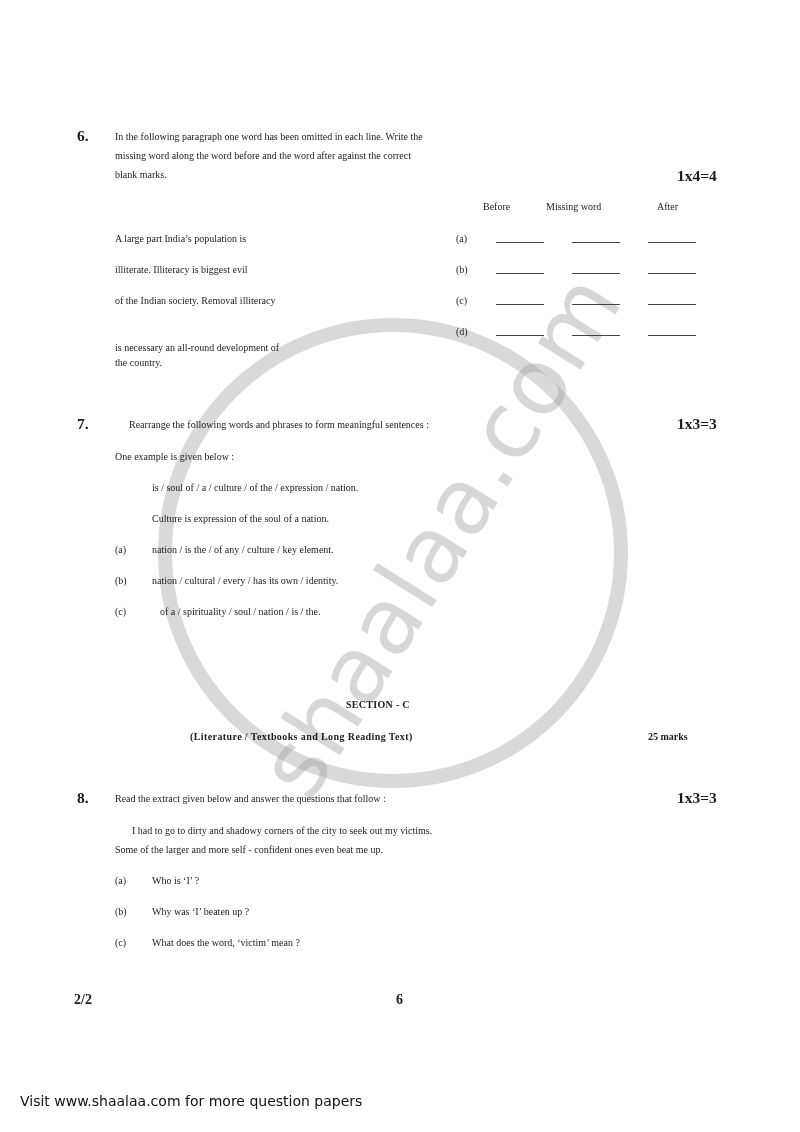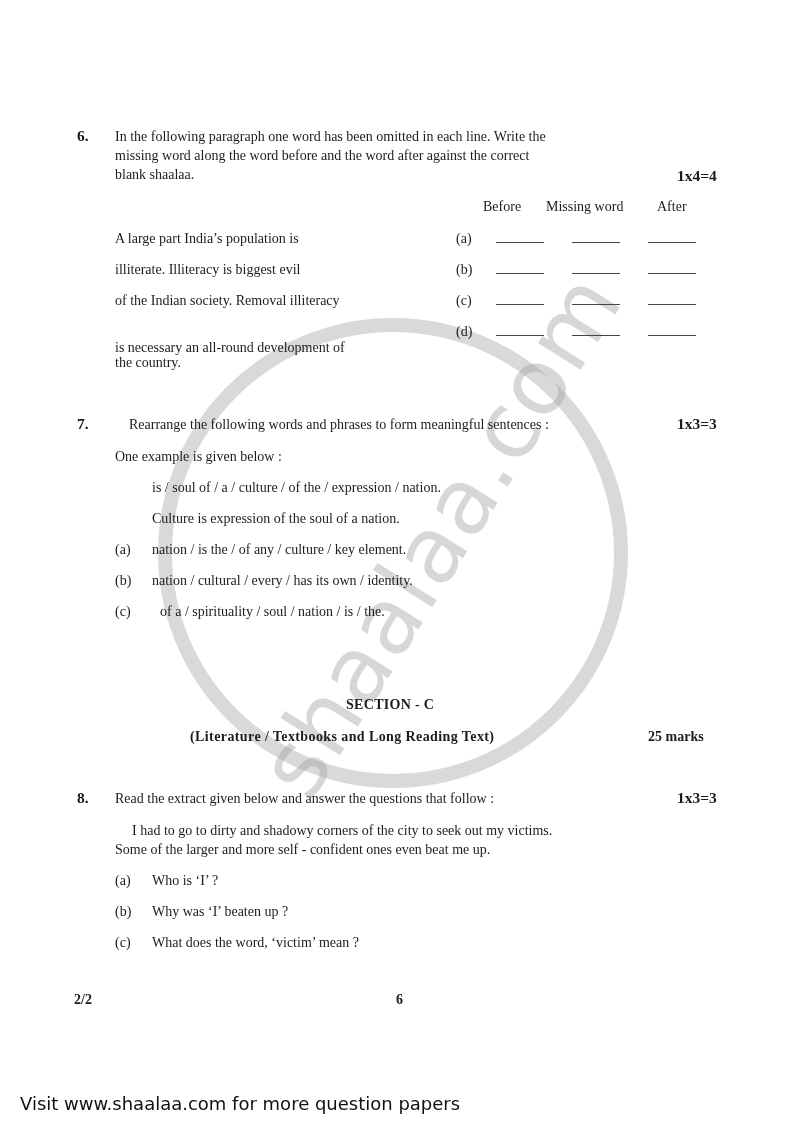--- a/index.html
+++ b/index.html
@@ -1,52 +1,52 @@
 <!DOCTYPE html>
 <html><head>
 <meta charset="utf-8">
 <style>
   html, body { margin: 0; padding: 0; }
   body {
     width: 800px; height: 1132px; background: #ffffff; position: relative; overflow: hidden;
     font-family: "DejaVu Serif", "Liberation Serif", serif; color: #1a1a1a;
   }
   .abs { position: absolute; }
-  .txt { font-family: "Liberation Serif", serif; font-size: 14px; line-height: 19px; color: #1c1c1c; white-space: nowrap; }
+  .txt { font-family: "Liberation Serif", serif; font-size: 10px; line-height: 19px; color: #1c1c1c; white-space: nowrap; }
   .bold { font-weight: bold; }
   .qnum { position: absolute; left: 77px; font-family: "Liberation Serif", serif; font-weight: bold; font-size: 15.5px; }
   .marks { position: absolute; font-family: "Liberation Serif", serif; font-weight: bold; font-size: 15.5px; }
   .blank { position: absolute; height: 0; border-top: 1px solid #444; width: 48px; }
   
   .wm-ring {
     position: absolute; left: 158px; top: 318px; width: 470px; height: 470px;
     border: 14px solid rgba(170,170,170,0.45); border-radius: 50%; box-sizing: border-box;
     pointer-events: none;
   }
   .wm-text {
     position: absolute; left: 170px; top: 530px; width: 480px; text-align: center;
     font-family: "DejaVu Sans", sans-serif; font-size: 92px; color: rgba(160,160,160,0.42);
     transform: rotate(-58deg); transform-origin: center; pointer-events: none; letter-spacing: 1px;
   }
   .footer-visit {
     position: absolute; left: 20px; top: 1093px; font-family: "DejaVu Sans", "Liberation Sans", sans-serif;
-    font-size: 18px; color: #111;
+    font-size: 14px; color: #111;
   }
 </style>
 </head>
 <body>
 
 <div class="wm-ring"></div>
 <div class="wm-text">shaalaa.com</div>
 
 <div>
   <span class="qnum" style="top:127px;">6.</span>
   <div class="abs txt" style="left:115px; top:127px;">In the following paragraph one word has been omitted in each line.  Write the</div>
   <div class="abs txt" style="left:115px; top:146px;">missing word along the word before and the word after against the correct</div>
-  <div class="abs txt" style="left:115px; top:165px;">blank shaalaa.</div>
+  <div class="abs txt" style="left:115px; top:165px;">blank marks.</div>
   <span class="marks" style="left:677px; top:167px;">1x4=4</span>
 
   <div class="abs txt" style="left:483px; top:197px;">Before</div>
   <div class="abs txt" style="left:546px; top:197px;">Missing word</div>
   <div class="abs txt" style="left:657px; top:197px;">After</div>
 
   <div class="abs txt" style="left:115px; top:229px;">A large part India’s population is</div>
   <div class="abs txt" style="left:456px; top:229px;">(a)</div>
   <div class="blank" style="left:496px; top:242px;"></div>
   <div class="blank" style="left:572px; top:242px;"></div>

